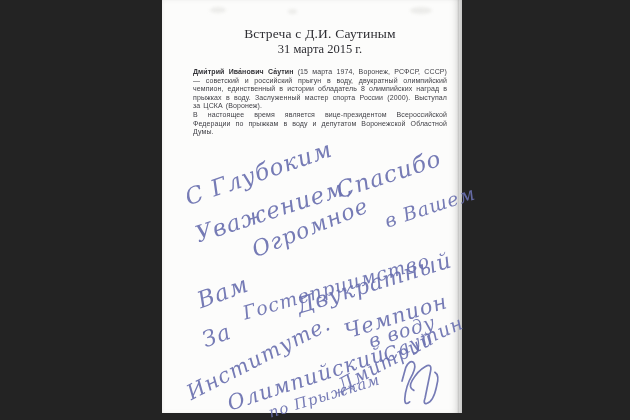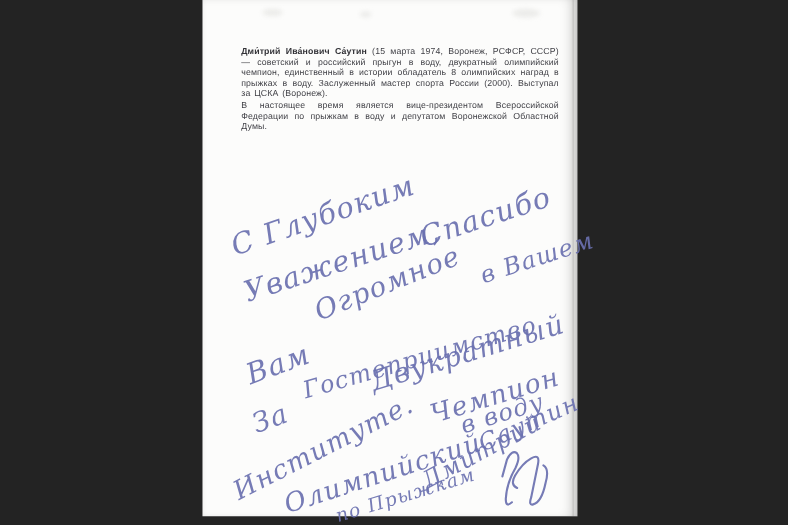--- a/index.html
+++ b/index.html
@@ -49,20 +49,22 @@
 </style>
 </head>
 <body>
 
 <div class="page">
   <div class="smudge" style="left:48px;top:7px;width:16px;height:6px;"></div>
   <div class="smudge" style="left:126px;top:9px;width:9px;height:5px;"></div>
   <div class="smudge" style="left:248px;top:7px;width:22px;height:7px;"></div>
 
   <div class="content">
+    <h1 class="doc-title">Встреча с  Д.И. Саутиным</h1>
+    <div class="doc-date">31 марта 2015 г.</div>
     <div class="article">
       <p><b>Дми́трий Ива́нович Са́утин</b><span> (15 марта 1974, Воронеж, РСФСР, СССР) — советский и российский прыгун в воду, двукратный олимпийский чемпион, единственный в истории обладатель 8 олимпийских наград в прыжках в воду. Заслуженный мастер спорта России (2000). Выступал за ЦСКА (Воронеж).</span></p>
       <p>В настоящее время является вице-президентом Всероссийской Федерации по прыжкам в воду и депутатом Воронежской Областной Думы.</p>
     </div>
   </div>
 </div>
 
 <div class="hw-layer">
   <div class="hw" style="left: 186px; top: 185px; font-size: 23px; transform: rotate(-19deg); color: rgb(107, 113, 176);">С Глубоким</div>
   <div class="hw" style="left: 196px; top: 222px; font-size: 23px; transform: rotate(-18deg); color: rgb(107, 113, 176);">Уважением,</div>

